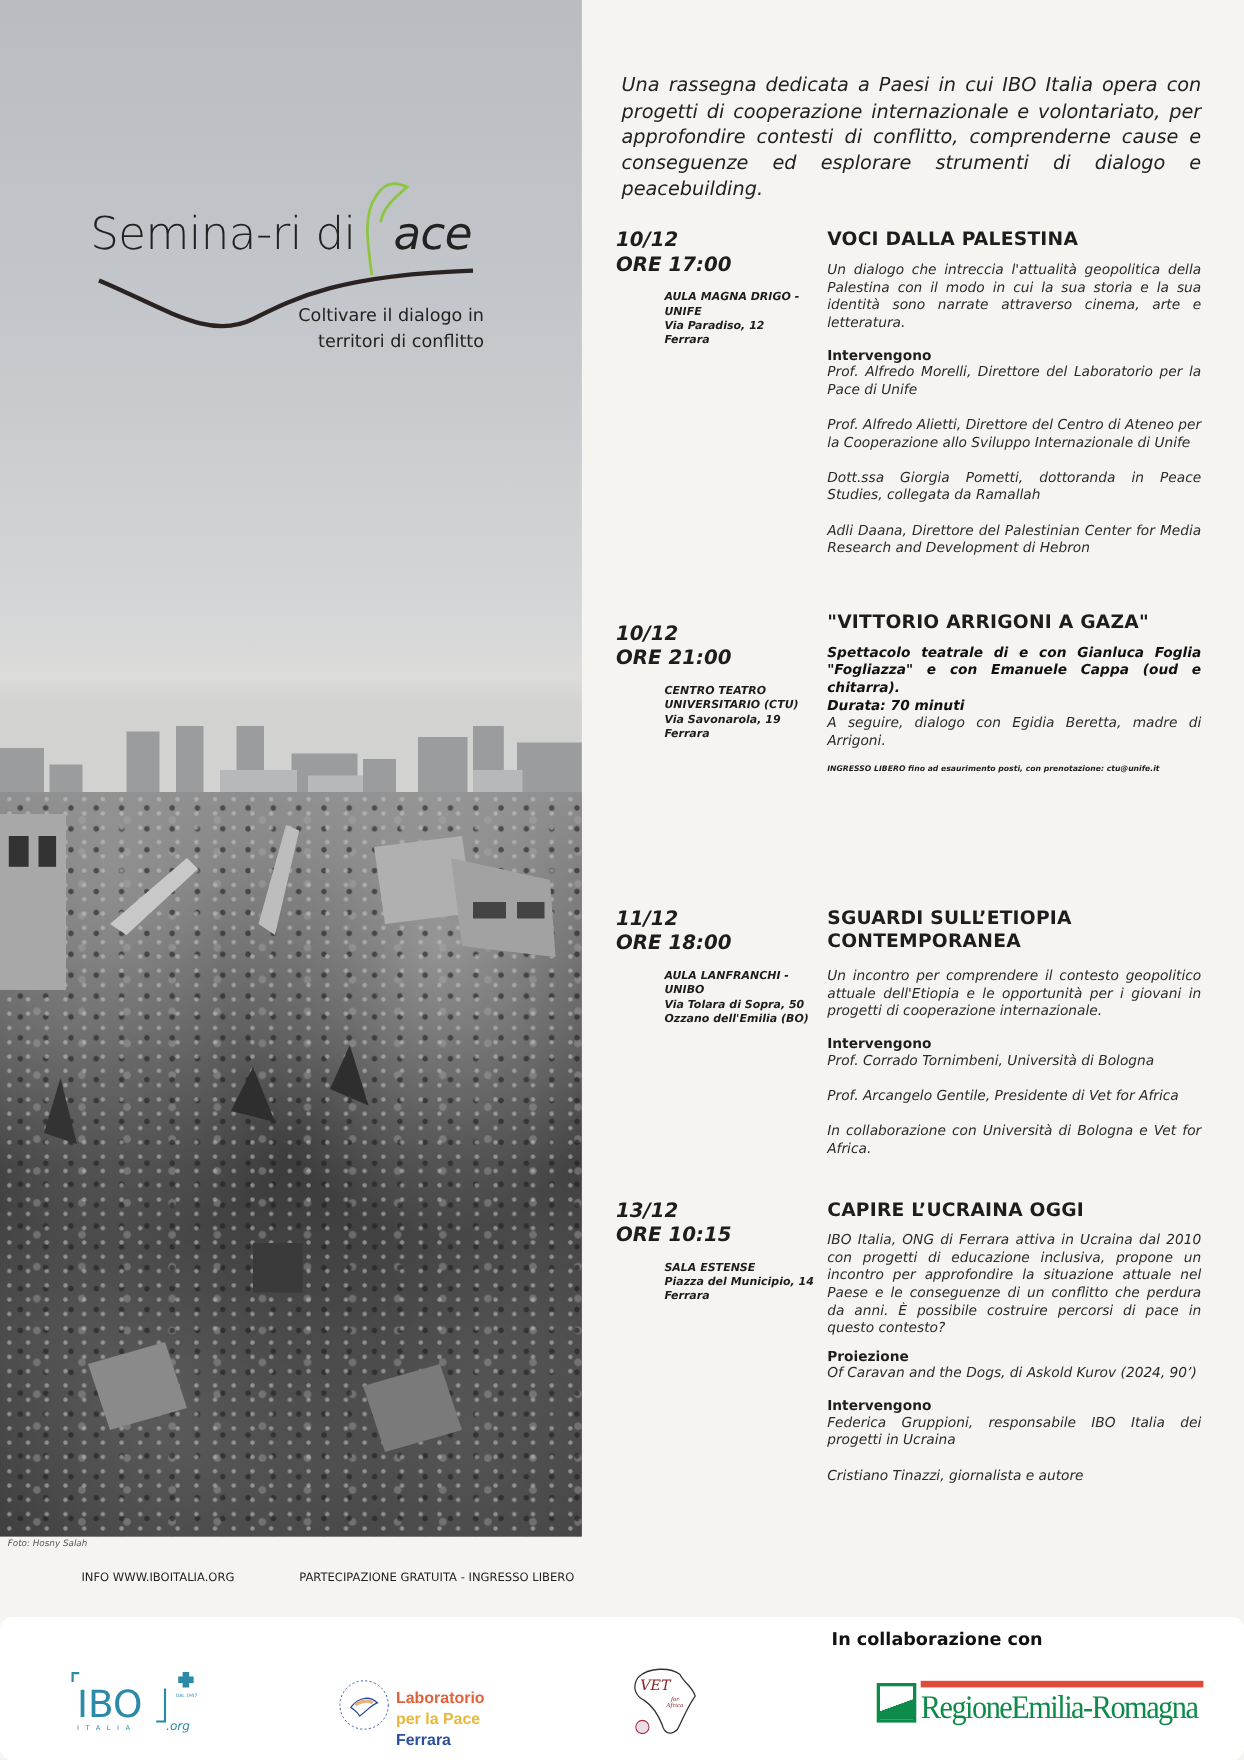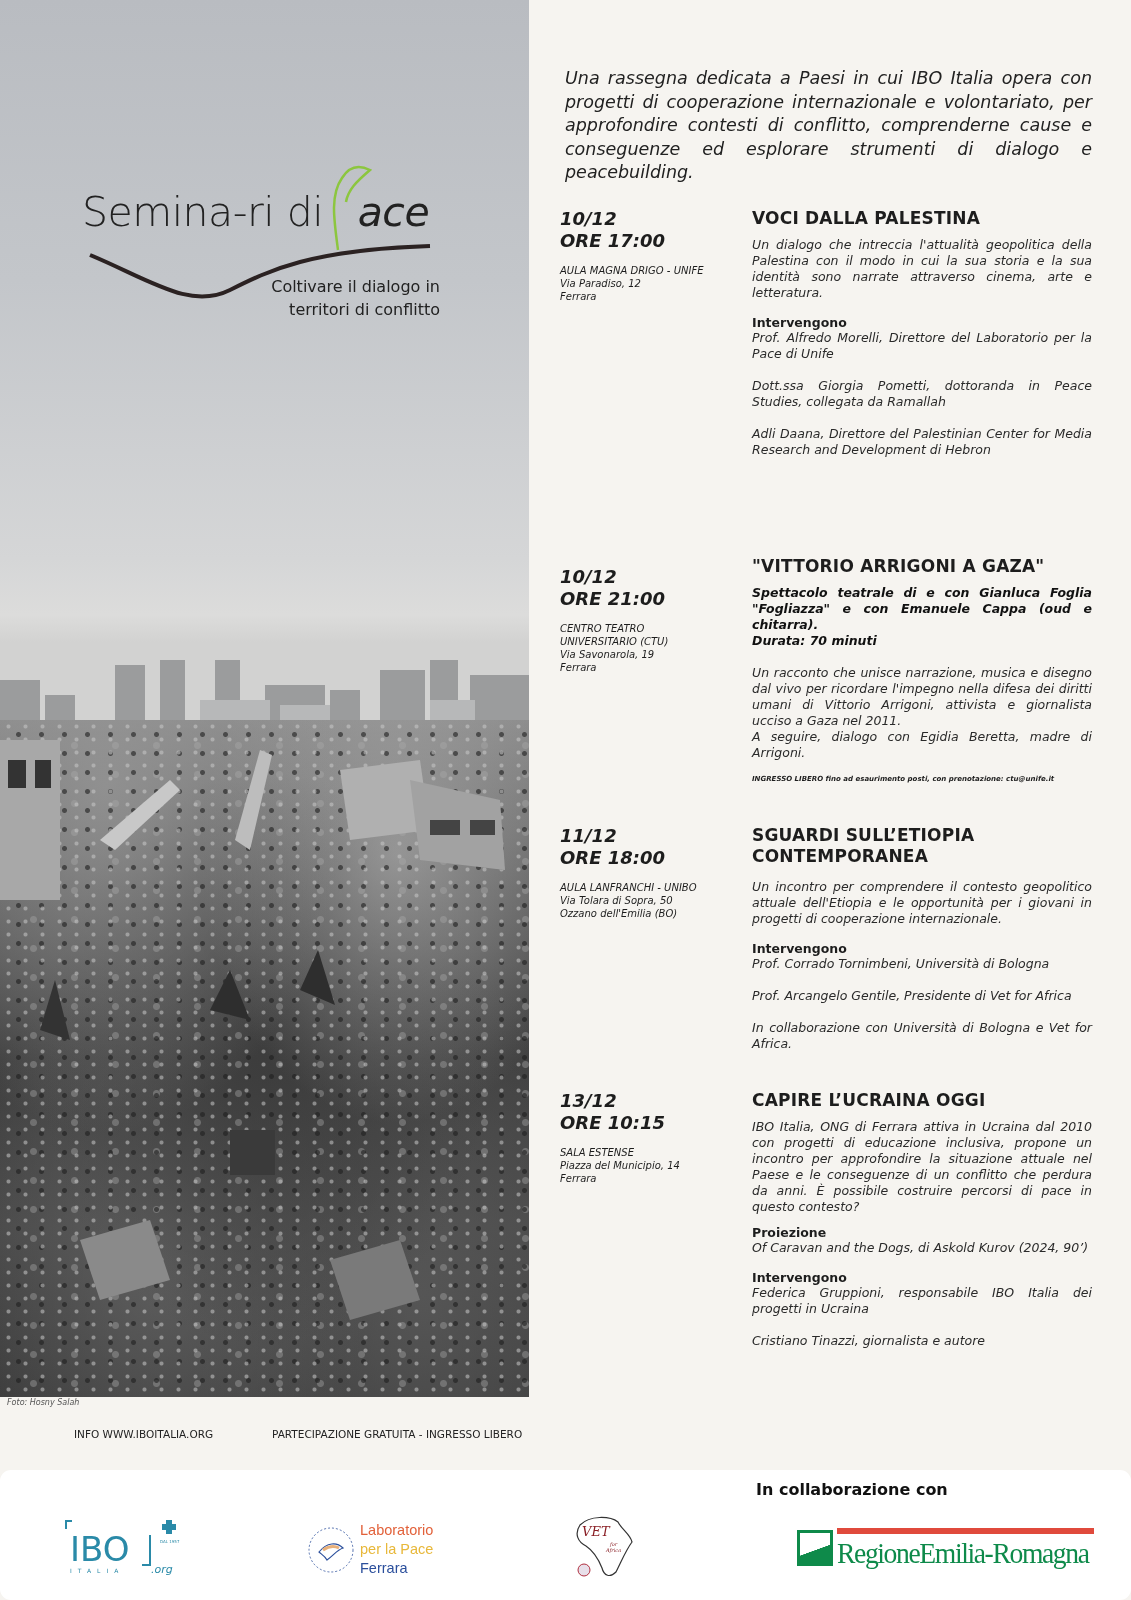--- a/index.html
+++ b/index.html
@@ -51,39 +51,39 @@
   }
 
   
   .intro {
     position: absolute; left: 565px; top: 67px; width: 527px;
     font-size: 17.5px; line-height: 23.5px; font-style: italic; text-align: justify; color: #222;
   }
   .event { position: absolute; left: 560px; width: 532px; }
   .event .when { position: absolute; left: 0; top: 0; width: 180px; }
   .event .date, .event .time { font-size: 18px; font-weight: bold; font-style: italic; line-height: 22px; }
-  .event .venue { margin-top: 12px; font-size: 10px; font-weight: normal; font-style: italic; line-height: 13px; }
+  .event .venue { margin-top: 12px; font-size: 10px; font-weight: bold; font-style: italic; line-height: 13px; margin-left: 44px; }
   .event .what { position: absolute; left: 192px; top: 0; width: 340px; }
   .event .title { font-size: 17px; font-weight: bold; line-height: 21px; letter-spacing: 0.2px; margin-bottom: 8px; }
   .event p { font-size: 12.5px; line-height: 16px; font-style: italic; text-align: justify; color: #2a2a2a; }
   .event .label { font-size: 12.5px; font-weight: bold; font-style: normal; margin-top: 14px; line-height: 15px; }
   .event .gap { margin-top: 16px; }
   .event .bold-it { font-weight: bold; color: #111; }
   .event .tiny { font-size: 7px; font-weight: bold; font-style: italic; margin-top: 14px; line-height: 9px; }
 
   
   .info-row { position: absolute; top: 1428px; font-size: 10.5px; color: #222; }
 
   
   .footer { position: absolute; left: 0; top: 1470px; width: 1131px; height: 130px; background: #ffffff; border-radius: 11px; }
   .collab-heading { position: absolute; left: 756px; top: 10px; font-size: 16px; font-weight: bold; color: #111; }
 
   .logo-ibo { position: absolute; left: 62px; top: 45px; width: 130px; height: 70px; }
   .logo-lab { position: absolute; left: 305px; top: 45px; width: 170px; height: 70px; }
-  .lab-text { position: absolute; left: 55px; top: 6px; font-size: 14.5px; font-weight: normal; line-height: 19px; font-family: "Liberation Sans", sans-serif; }
+  .lab-text { position: absolute; left: 55px; top: 20px; font-size: 14.5px; font-weight: bold; line-height: 19px; font-family: "Liberation Sans", sans-serif; }
   .logo-vet { position: absolute; left: 570px; top: 40px; width: 70px; height: 75px; }
   .logo-rer { position: absolute; left: 797px; top: 58px; width: 300px; height: 45px; text-align: right; }
   .rer-bar { position: absolute; left: 40px; top: 0; width: 257px; height: 6px; background: #e04a3c; }
   .rer-box { position: absolute; left: 0; top: 2px; width: 36px; height: 36px; border: 3px solid #0e8a4a; background: linear-gradient(160deg, #fff 0%, #fff 55%, #0e8a4a 56%, #0e8a4a 100%); }
   .rer-text { position: absolute; left: 40px; top: 8px; font-family: "Liberation Serif", serif; font-size: 30px; color: #0e8a4a; letter-spacing: -1.5px; transform: scaleX(0.92); transform-origin: left; white-space: nowrap; }
 </style>
 </head>
 <body>
 
 <div class="photo-panel">
@@ -158,41 +158,41 @@
       <div>AULA MAGNA DRIGO - UNIFE</div>
       <div>Via Paradiso, 12</div>
       <div>Ferrara</div>
     </div>
   </div>
   <div class="what">
     <div class="title">VOCI DALLA PALESTINA</div>
     <p>Un dialogo che intreccia l'attualità geopolitica della Palestina con il modo in cui la sua storia e la sua identità sono narrate attraverso cinema, arte e letteratura.</p>
     <div class="label">Intervengono</div>
     <p>Prof. Alfredo Morelli, Direttore del Laboratorio per la Pace di Unife</p>
+    <p class="gap">Prof. Alfredo Alietti, Direttore del Centro di Ateneo per la Cooperazione allo Sviluppo Internazionale di Unife</p>
     <p class="gap">Dott.ssa Giorgia Pometti, dottoranda in Peace Studies, collegata da Ramallah</p>
     <p class="gap">Adli Daana, Direttore del Palestinian Center for Media Research and Development di Hebron</p>
   </div>
 </div>
 
 <div class="event" style="top:566px">
   <div class="when">
     <div class="date">10/12</div>
     <div class="time">ORE 21:00</div>
     <div class="venue">
       <div>CENTRO TEATRO</div>
       <div>UNIVERSITARIO (CTU)</div>
       <div>Via Savonarola, 19</div>
       <div>Ferrara</div>
     </div>
   </div>
   <div class="what" style="top:-10px">
     <div class="title">"VITTORIO ARRIGONI A GAZA"</div>
     <p class="bold-it">Spettacolo teatrale di e con Gianluca Foglia "Fogliazza" e con Emanuele Cappa (oud e chitarra).</p>
     <p class="bold-it">Durata: 70 minuti</p>
-    <p class="gap">Un racconto che unisce narrazione, musica e disegno dal vivo per ricordare l'impegno nella difesa dei diritti umani di Vittorio Arrigoni, attivista e giornalista ucciso a Gaza nel 2011.</p>
     <p>A seguire, dialogo con Egidia Beretta, madre di Arrigoni.</p>
     <div class="tiny">INGRESSO LIBERO fino ad esaurimento posti, con prenotazione: ctu@unife.it</div>
   </div>
 </div>
 
 <div class="event" style="top:825px">
   <div class="when">
     <div class="date">11/12</div>
     <div class="time">ORE 18:00</div>
     <div class="venue">

